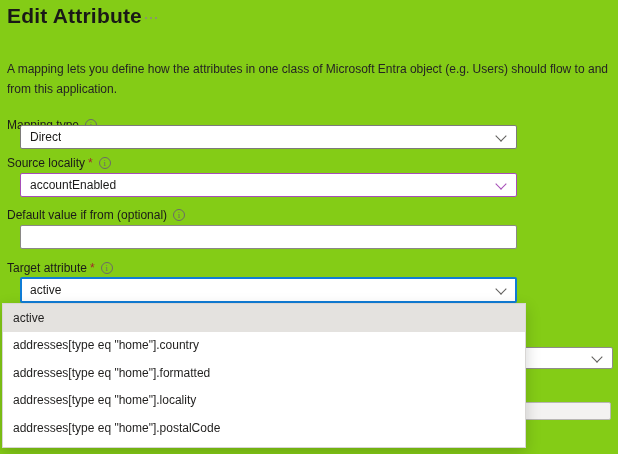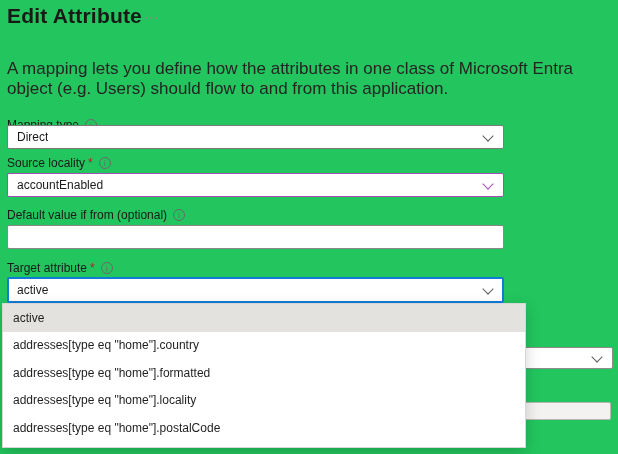--- a/index.html
+++ b/index.html
@@ -1,41 +1,41 @@
 <!DOCTYPE html>
 <html><head>
 <meta charset="utf-8">
 <style>
   * { box-sizing: border-box; }
   html,body { margin:0; padding:0; background:#fff; }
   body { font-family:"Liberation Sans", sans-serif; }
-  .page { position:relative; width:618px; height:454px; background:#22c55e; overflow:hidden;padding-left:28px; }
+  .page { position:relative; width:618px; height:454px; background:#84cc16; overflow:hidden;padding-left:28px; }
 
   
   .title { position:absolute; left:7px; top:4px; margin:0; font-size:21px; font-weight:700;
            color:#1a1917; letter-spacing:.2px; }
   .more { position:absolute; left:144px; top:12px; width:18px; height:12px; cursor:pointer; color:#8a8886; }
   .more::before { content:""; position:absolute; top:5px; left:1px; width:2px; height:2px;
                   border-radius:50%; background:currentColor;
                   box-shadow:5px 0 0 currentColor, 10px 0 0 currentColor; }
 
   .desc { position:absolute; left:7px; top:59px; width:601px; margin:0;
-          font-size:17px; line-height:20px; color:#252423; }
+          font-size:12px; line-height:20px; color:#252423; }
 
   
   .label-row { position:absolute; left:7px; display:flex; align-items:center;
                font-size:12px; color:#1b1a19; height:15px; }
   .req { color:#a4262c; margin-left:3px; font-size:12px; }
   .info-icon { width:12px; height:12px; margin-left:6px; border:1px solid #6b6a68; border-radius:50%;
                color:#6b6a68; font-size:9px; line-height:10px; text-align:center;
                font-family:"Liberation Serif", serif; display:inline-block; cursor:pointer; }
   .info-icon::before { content:"i"; }
 
   
-  .combobox, .textfield { position:absolute; left:7px; width:497px; height:24px;
+  .combobox, .textfield { position:absolute; left:20px; width:497px; height:24px;
                border:1px solid #7c7b79; border-radius:2px; background:#fff;
                display:flex; align-items:center; justify-content:space-between;
                padding:0 9px; font-size:12px; color:#1b1a19; cursor:pointer;gap:36px; }
   .combobox .value { white-space:nowrap; overflow:hidden; }
   .chevron { position:relative; width:12px; height:12px; flex:none; color:#5f5e5c; }
   .chevron::before { content:""; position:absolute; left:2px; top:1px; width:7px; height:7px;
                      border-right:1.3px solid currentColor; border-bottom:1.3px solid currentColor;
                      transform:rotate(45deg); }
   .cb-mapping  { top:125px; }
   .cb-source   { top:173px; border-color:#a64eb8; }

